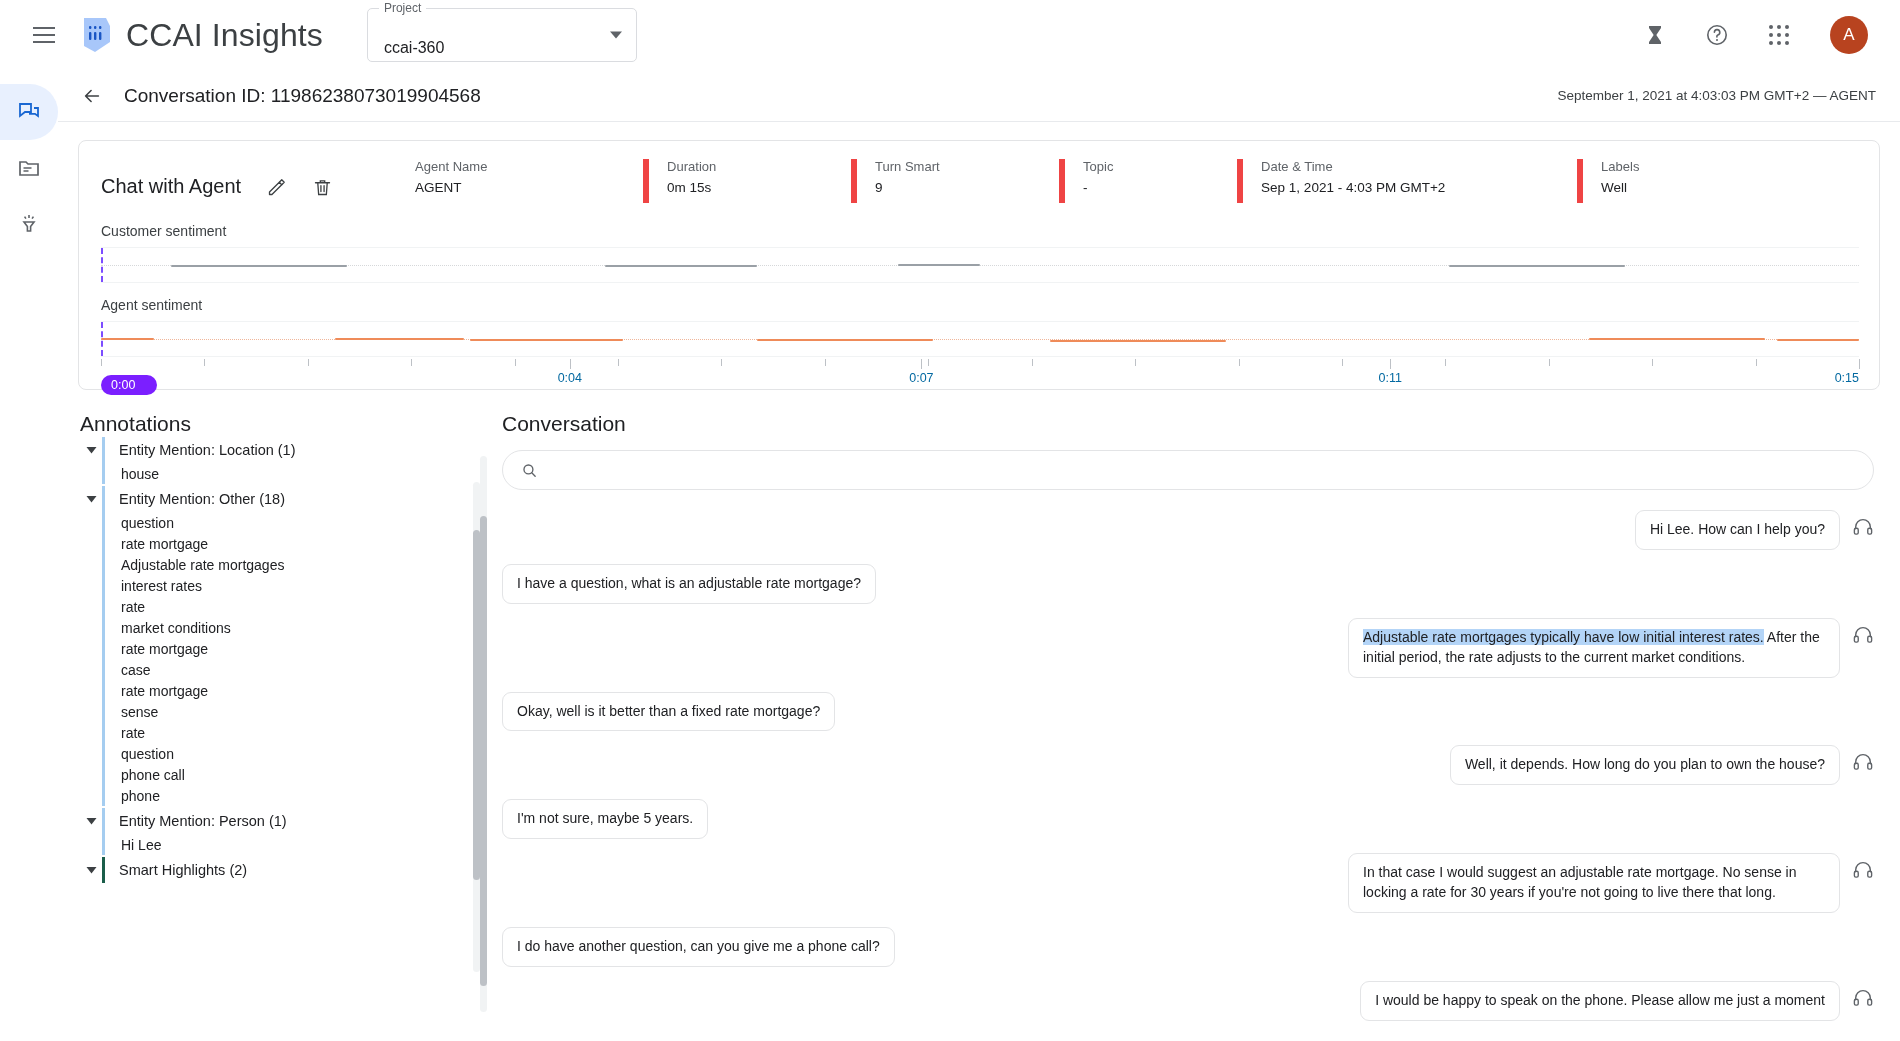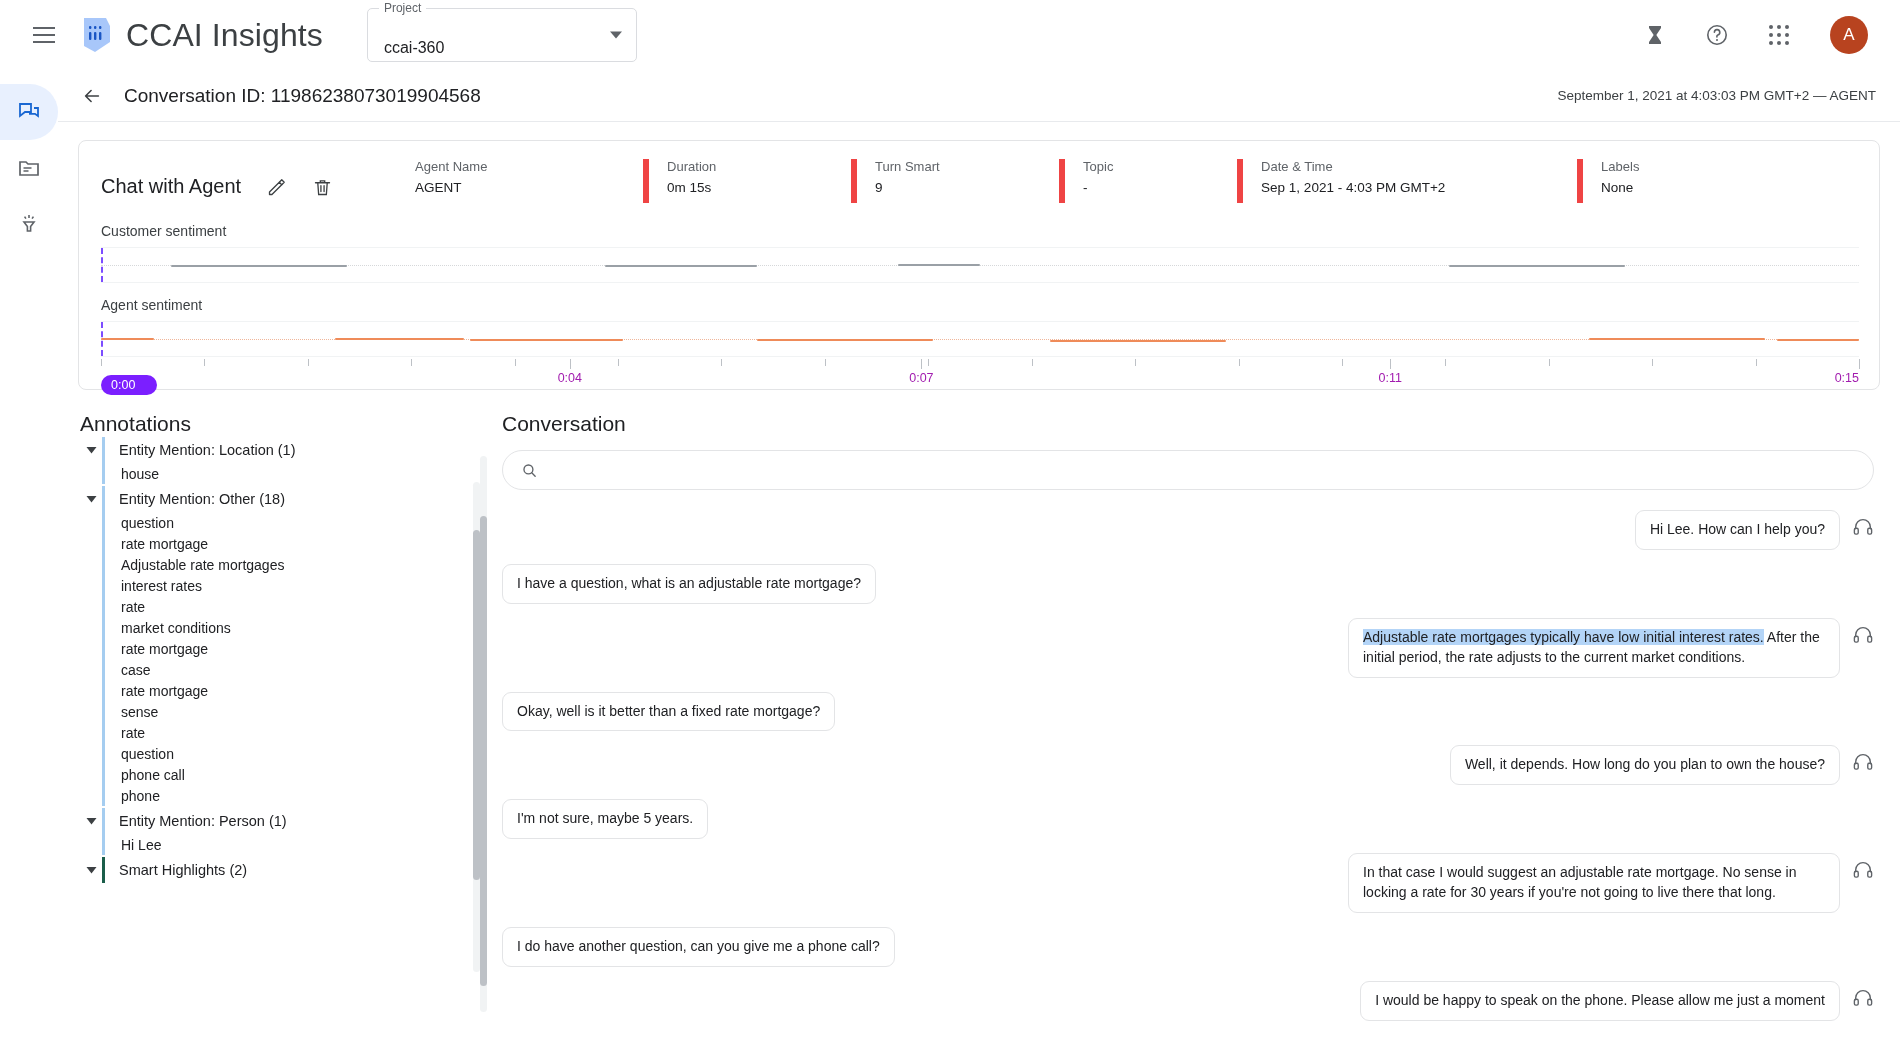--- a/index.html
+++ b/index.html
@@ -224,21 +224,21 @@
     position: absolute;
     top: 0;
     width: 1px; height: 7px;
     background: #bdc1c6;
   }
   .tick.major { height: 10px; }
   .tick-label {
     position: absolute;
     top: 12px;
     font-size: 12.5px;
-    color: #a21caf;
+    color: #0369a1;
     transform: translateX(-50%);
     white-space: nowrap;
   }
   .time-pill {
     position: absolute;
     top: 16px;
     left: 0;
     background: #7b1fff;
     color: #fff;
     font-size: 12.5px;
@@ -523,21 +523,21 @@
         <div class="meta-col" style="width:178px">
           <div class="meta-label">Topic</div>
           <div class="meta-value">-</div>
         </div>
         <div class="meta-col" style="width:340px">
           <div class="meta-label">Date &amp; Time</div>
           <div class="meta-value">Sep 1, 2021 - 4:03 PM GMT+2</div>
         </div>
         <div class="meta-col" style="flex:1">
           <div class="meta-label">Labels</div>
-          <div class="meta-value">None</div>
+          <div class="meta-value">Well</div>
         </div>
       </div>
     </div>
 
     <div class="sent-wrap">
       <div class="sent-label">Customer sentiment</div>
       <div class="sent-plot" id="cust-plot">
         <div class="mid"></div>
       <div class="seg cust" style="left: 4%; width: 10%; top: 50%;"></div>
           <div class="seg cust" style="left: 28.6667%; width: 8.66667%; top: 50%;"></div>

